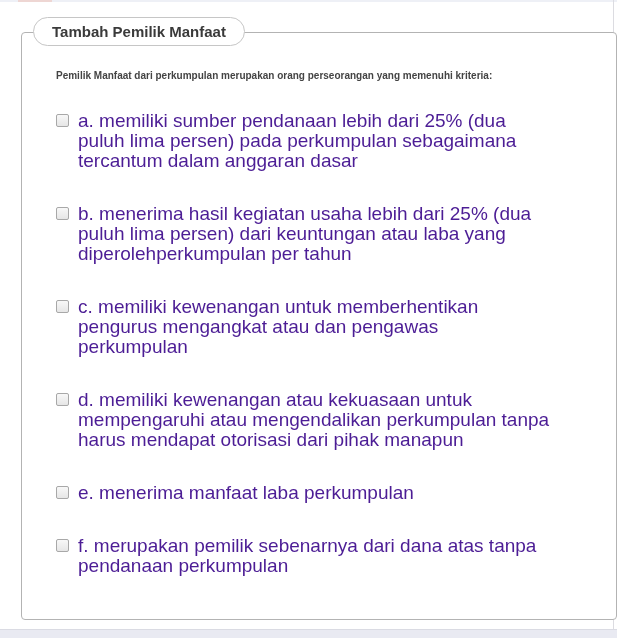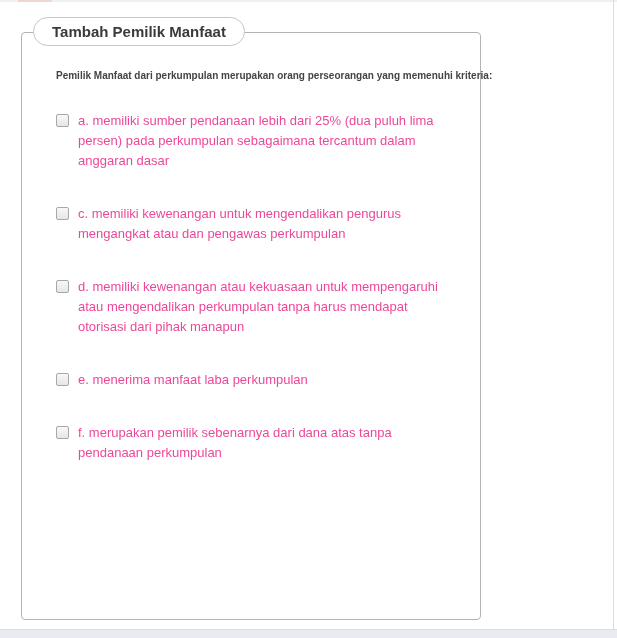--- a/index.html
+++ b/index.html
@@ -25,21 +25,21 @@
     background: #dcdce1;
   }
   .bottom-band {
     position: absolute; left: 0; top: 629px; width: 617px; height: 9px;
     background: #e9eaf2; border-top: 1px solid #dadbe3;
   }
 
   
   .panel {
     position: absolute; left: 21px; top: 32px;
-    width: 460px; height: 588px;
+    width: 596px; height: 588px;
     border: 1px solid #b3b3b3; border-radius: 4px;
     background: #ffffff;
   }
   .panel-legend {
     position: absolute; left: 11px; top: -16px;
     height: 29px; line-height: 27px;
     padding: 0 18px;
     background: #ffffff;
     border: 1px solid #c6c6c6; border-radius: 15px;
     font-size: 15px; font-weight: bold; color: #3a3a3a;
@@ -58,21 +58,21 @@
   }
   .cb {
     flex: 0 0 auto;
     appearance: none; -webkit-appearance: none;
     width: 13px; height: 13px; margin: 3px 9px 0 0;
     border: 1px solid #a8a8a8; border-radius: 2px;
     background: linear-gradient(#f8f8f8, #e6e6e6);
     cursor: pointer;
   }
   .item-label {
-    font-size: 13px; line-height: 20px; color: #ec4899;
+    font-size: 19px; line-height: 20px; color: #4c1d95;
     width: 472px;
   }
 
   .btn-row {
     display: flex; justify-content: center; align-items: center;
     gap: 28px; margin-top: 0;
   }
   .btn {
     height: 33px; border: none; border-radius: 4px;
     color: #ffffff; font-size: 14px;
@@ -98,24 +98,28 @@
 
     <div class="panel-body">
 
       <p class="heading">Pemilik Manfaat dari perkumpulan merupakan orang perseorangan yang memenuhi kriteria:</p>
 
       <label class="item">
         <input type="checkbox" class="cb" style="">
         <span class="item-label">a. memiliki sumber pendanaan lebih dari 25% (dua puluh lima persen) pada perkumpulan sebagaimana tercantum dalam anggaran dasar</span>
       </label>
 
+      <label class="item">
+        <input type="checkbox" class="cb" style="">
+        <span class="item-label">b. menerima hasil kegiatan usaha lebih dari 25% (dua puluh lima persen) dari keuntungan atau laba yang diperolehperkumpulan per tahun</span>
+      </label>
 
       <label class="item">
         <input type="checkbox" class="cb" style="">
-        <span class="item-label">c. memiliki kewenangan untuk mengendalikan pengurus mengangkat atau dan pengawas perkumpulan</span>
+        <span class="item-label">c. memiliki kewenangan untuk memberhentikan pengurus mengangkat atau dan pengawas perkumpulan</span>
       </label>
 
       <label class="item">
         <input type="checkbox" class="cb" style="">
         <span class="item-label">d. memiliki kewenangan atau kekuasaan untuk mempengaruhi atau mengendalikan perkumpulan tanpa harus mendapat otorisasi dari pihak manapun</span>
       </label>
 
       <label class="item">
         <input type="checkbox" class="cb" style="">
         <span class="item-label">e. menerima manfaat laba perkumpulan</span>

